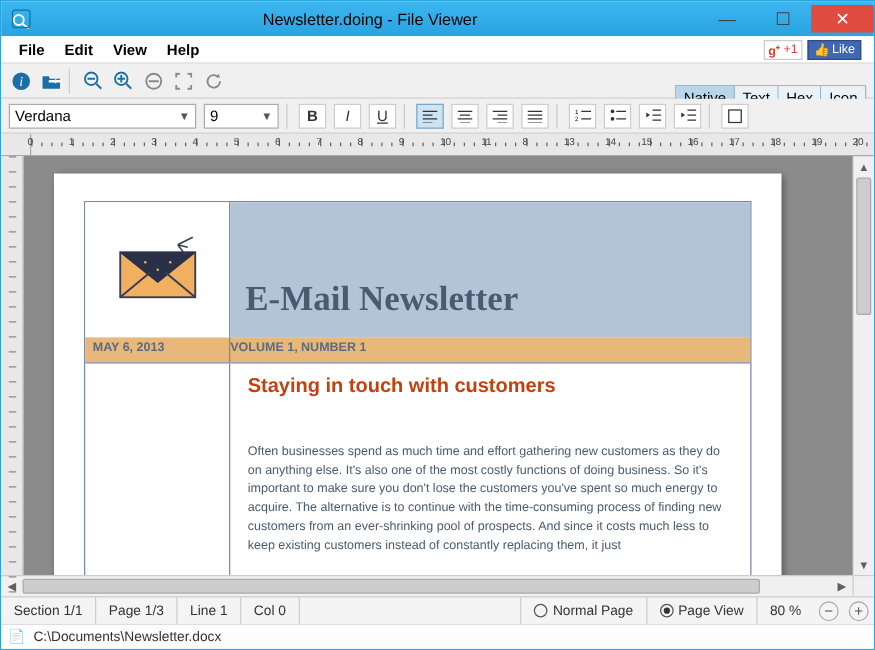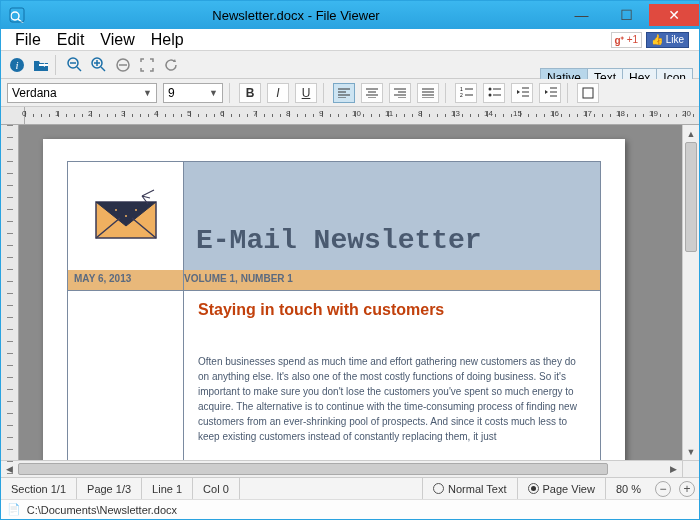--- a/index.html
+++ b/index.html
@@ -5,21 +5,21 @@
 * { margin: 0; padding: 0; box-sizing: border-box; }
 body { font-family: "Segoe UI", Tahoma, sans-serif; font-size: 12px; background: #8b8b8b; width: 700px; height: 520px; overflow: hidden; }
 .window { width: 700px; height: 520px; background: #fff; border: 1px solid #2aa3e0; display: flex; flex-direction: column; }
 .titlebar { height: 28px; background: linear-gradient(#3bb7ef,#2aa3e0); display: flex; align-items: center; color: #000; font-size: 13px; }
 .titlebar .icon { width: 24px; height: 24px; margin: 0 4px; display:flex; align-items:center; justify-content:center; }
 .titlebar .title { flex: 1; text-align: center; color:#000; }
 .titlebar .btns { display:flex; }
 .titlebar .btn { width: 45px; height: 22px; display:flex; align-items:center; justify-content:center; color:#444; font-size:14px; }
 .titlebar .btn.close { background:#e04a3f; color:#fff; width:50px; height:22px; }
 .menubar { height: 22px; background:#fff; border-bottom:1px solid #d4d4d4; display:flex; align-items:center; padding:0 6px; gap:0; }
-.menubar .mitem { padding:14px 8px; font-size:16px; }
+.menubar .mitem { padding:14px 8px; font-size:12px;font-weight:bold; }
 .menubar .spacer { flex:1; }
 .social { display:flex; gap:4px; padding-right:4px; }
 .gplus { border:1px solid #ccc; font-size:10px; padding:0 3px; color:#d34836; background:#fff; display:flex; align-items:center; height:16px; }
 .fblike { background:#4267B2; color:#fff; font-size:10px; height:16px; padding:0 4px; border:1px solid #2a4a8a; display:flex; align-items:center; gap:2px; }
 .toolbar1 { height: 28px; background:#f0f0f0; border-bottom:1px solid #ccc; display:flex; align-items:center; padding:0 6px; gap:4px; }
 .toolbar1 .tbtn { width:20px; height:20px; display:flex; align-items:center; justify-content:center; color:#0b6aa2; font-size:14px; }
 .toolbar1 .sep { width:6px; }
 .viewmodes { margin-left:auto; display:flex; border:1px solid #9cb8cc;margin-top:26px; }
 .viewmodes .vm { padding:2px 6px; font-size:12px; background:#e9f2f8; border-right:1px solid #9cb8cc; }
 .viewmodes .vm:last-child { border-right:none; }
@@ -40,21 +40,21 @@
 .docarea { flex:1; min-height:0; display:flex; }
 .vruler { width:18px; background:#e8e8e8; border-right:1px solid #aaa; position:relative; }
 .vruler .vtick { position:absolute; left:6px; width:6px; height:1px; background:#888; }
 .viewport { flex:1; background:#8b8b8b; overflow:auto; position:relative; padding:14px 0 0 24px; }
 .page { width:582px; height:760px; background:#fff; box-shadow:2px 2px 6px rgba(0,0,0,0.4); position:relative; }
 .page-inner { position:absolute; left:24px; right:24px; top:22px; }
 .hdrblock { border:1px solid #7a8aa0; }
 .hdrimgcell { width:116px; height:108px; background:#fff; display:flex; align-items:center; justify-content:center; border-right:1px solid #7a8aa0; }
 .hdrtitlecell { flex:1; background:#b3c4d6; display:flex; align-items:flex-end; padding:0 0 14px 12px; }
 .hdrrow { display:flex; height:108px; }
-.hdrtitle { font-family:Liberation Mono, monospace; font-size:28px; font-weight:bold; color:#4a5a70; letter-spacing:0; }
+.hdrtitle { font-family:Liberation Serif, serif; font-size:28px; font-weight:bold; color:#4a5a70; letter-spacing:0; }
 .metarow { display:flex; height:20px; background:#e8b87a; color:#5a6a80; font-size:10px; font-weight:bold; }
 .metaleft { width:116px; padding:3px 0 0 6px; border-right:1px solid #7a8aa0; }
 .metaright { flex:1; padding:3px 6px 0 0; }
 .bodyrow { display:flex; border-top:1px solid #7a8aa0; }
 .bodyleft { width:116px; min-height:170px; border-right:1px solid #7a8aa0; }
 .bodyright { flex:1; padding:10px 14px; font-family:Verdana, sans-serif; }
 .subhead { font-size:16px; font-weight:bold; color:#c2410c; margin-bottom:6px; }
 .bodytext { font-size:10px; color:#4a5a70; line-height:1.5;margin-top:35px; }
 .scroll-v { width:17px; background:#f0f0f0; border-left:1px solid #ccc; display:flex; flex-direction:column; }
 .scroll-v .arrow { height:17px; background:#f0f0f0; color:#606060; display:flex; align-items:center; justify-content:center; font-size:9px; }
@@ -78,21 +78,21 @@
 
 <div class="window">
   <div class="titlebar">
     <div class="icon">
       <svg width="16" height="16">
           <circle cx="6" cy="9" r="4" fill="none" stroke="#fff" stroke-width="1.5"></circle>
           <line x1="9" y1="12" x2="14" y2="16" stroke="#fff" stroke-width="1.5"></line>
           <rect x="1" y="1" width="14" height="14" fill="none" stroke="#1171a8" rx="2"></rect>
         </svg>
     </div>
-    <div class="title">Newsletter.docx - File Viewer</div>
+    <div class="title">Newsletter.doing - File Viewer</div>
     <div class="btns">
       <div class="btn">—</div>
       <div class="btn">☐</div>
       <div class="btn close">✕</div>
     </div>
   </div>
 
   <div class="menubar">
     <div class="mitem">File</div>
     <div class="mitem">Edit</div>
@@ -453,21 +453,21 @@
   </div>
 
   <div class="statusbar">
     <div class="cell">Section 1/1</div>
     <div class="cell">Page 1/3</div>
     <div class="cell">Line 1</div>
     <div class="cell">Col 0</div>
     <div class="cell flex"></div>
     <div class="cell">
         <span class="radio"></span>
-        <span>Normal Text</span>
+        <span>Normal Page</span>
       </div>
     <div class="cell">
         <span class="radio checked"></span>
         <span>Page View</span>
       </div>
     <div class="cell" style="border-right:none">80 %</div>
     <div class="zoombtn">−</div>
     <div class="zoombtn">+</div>
   </div>
 

